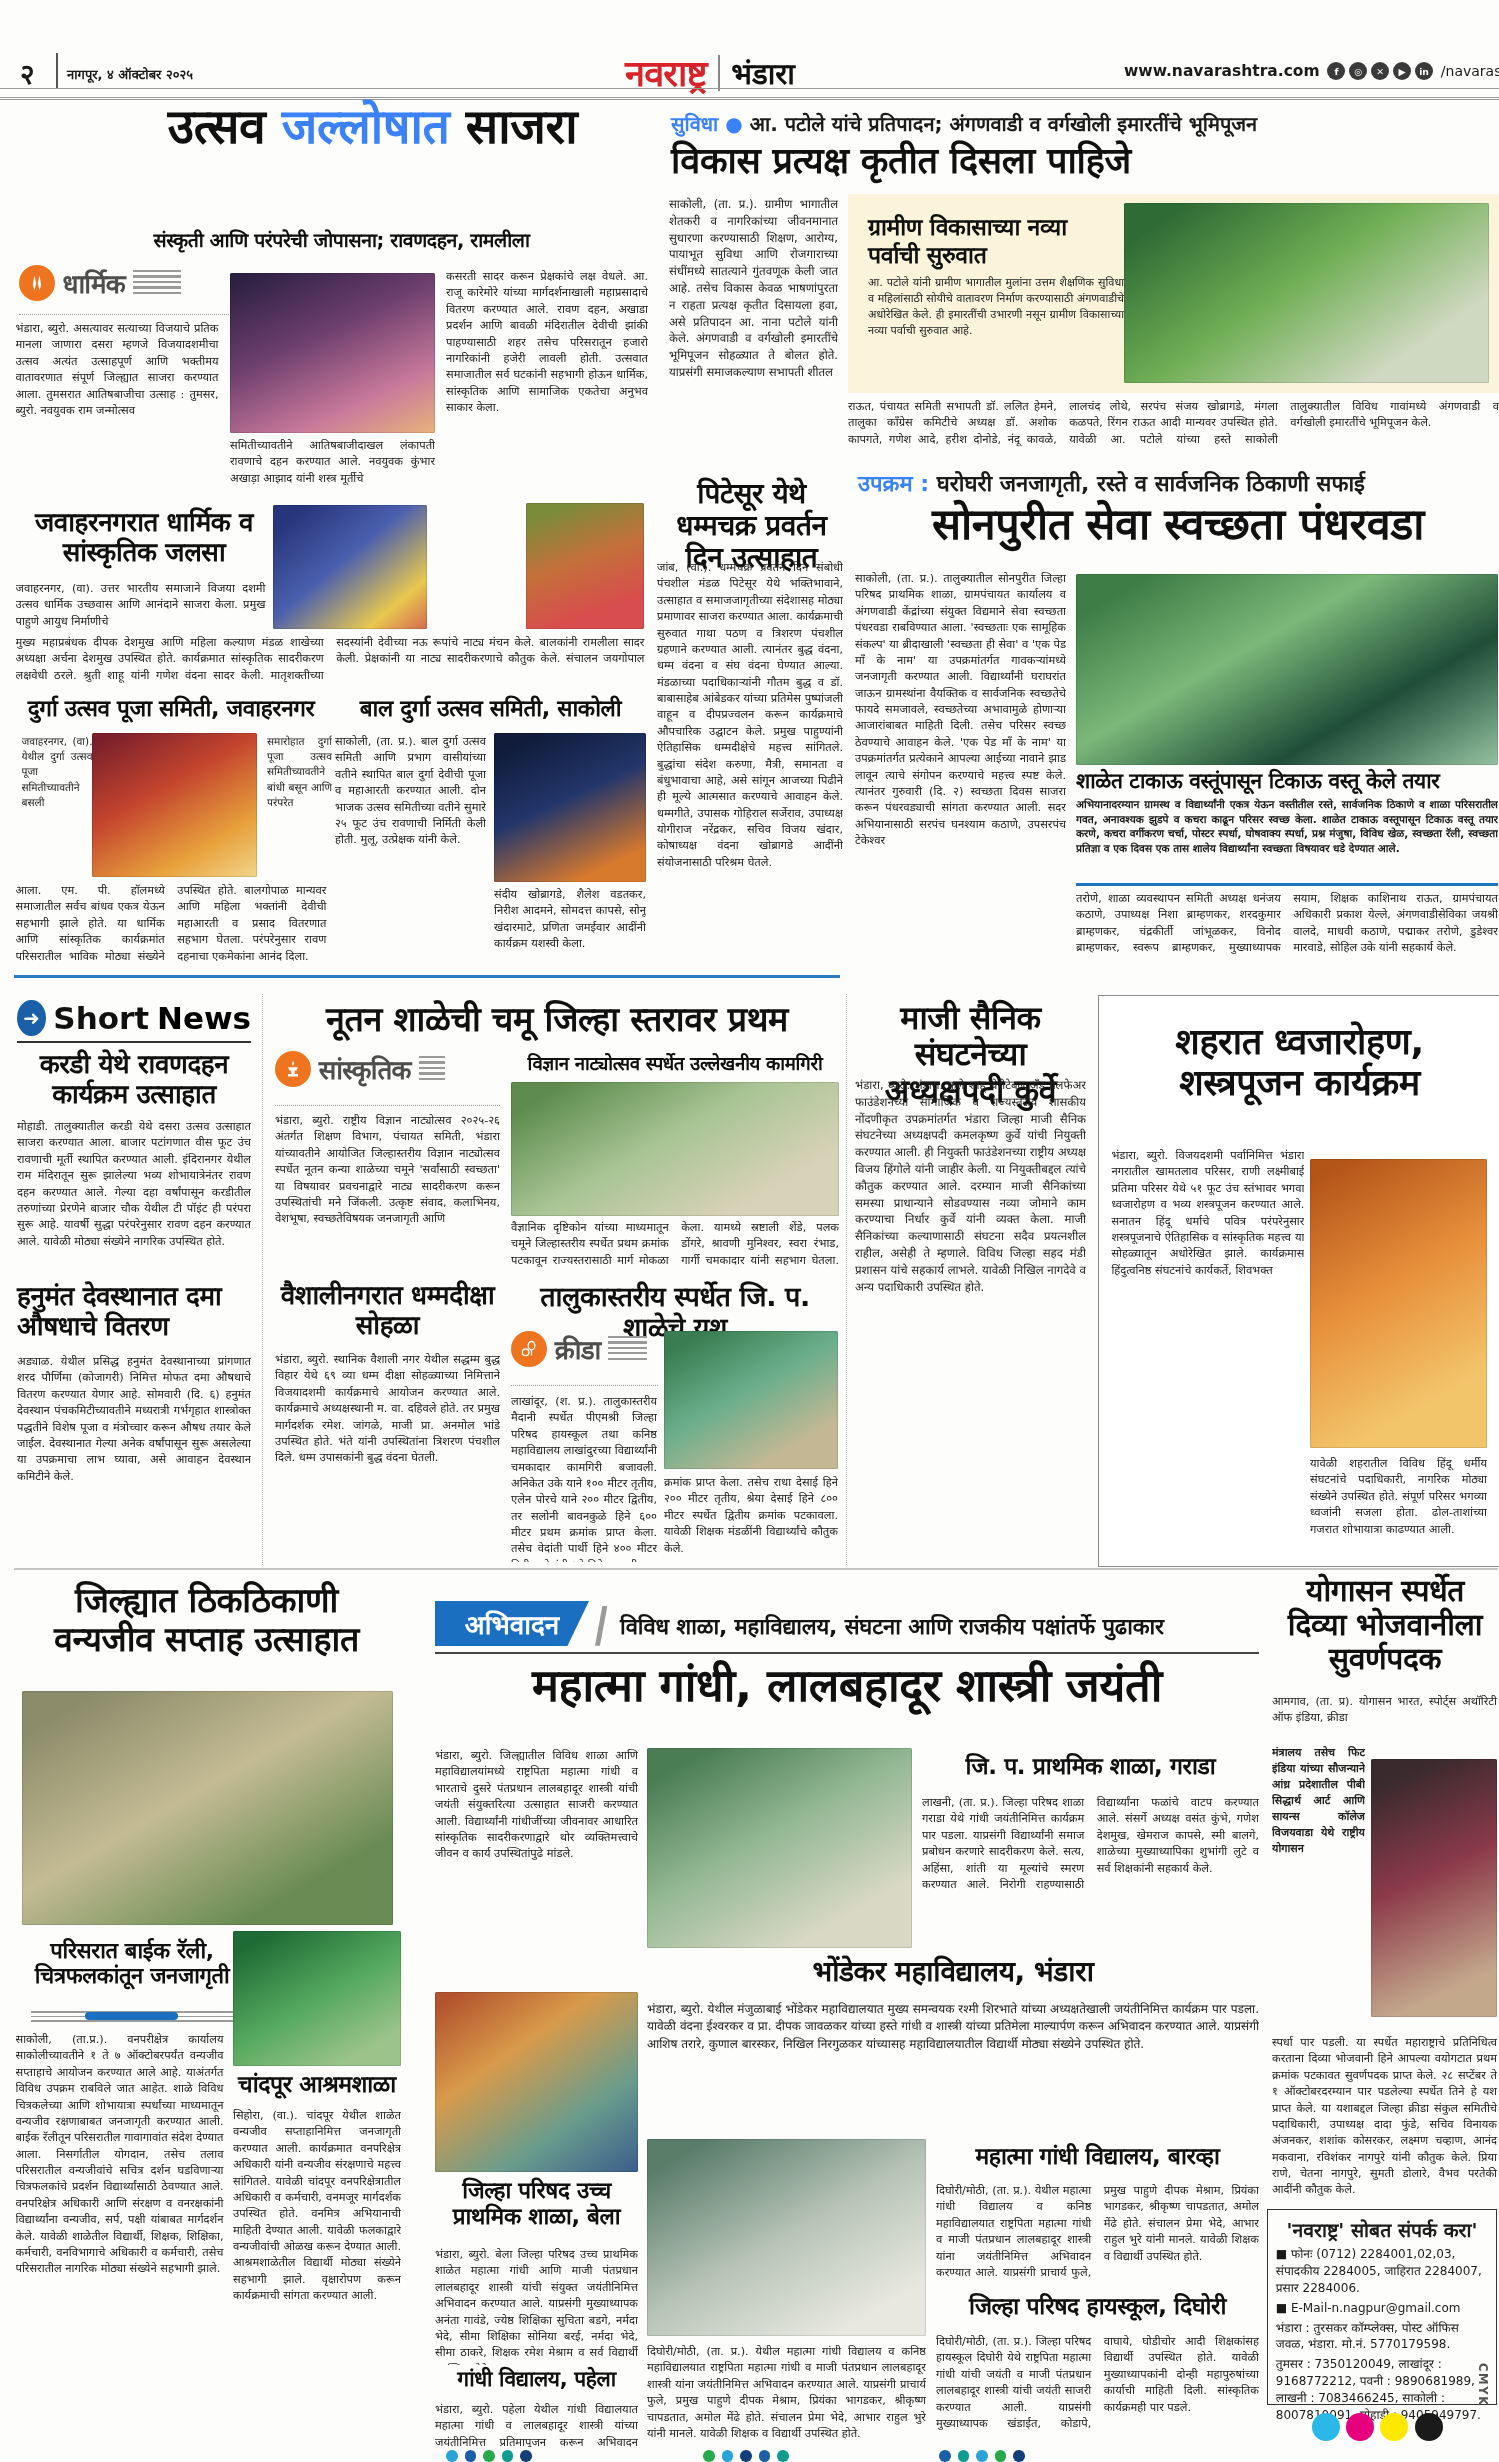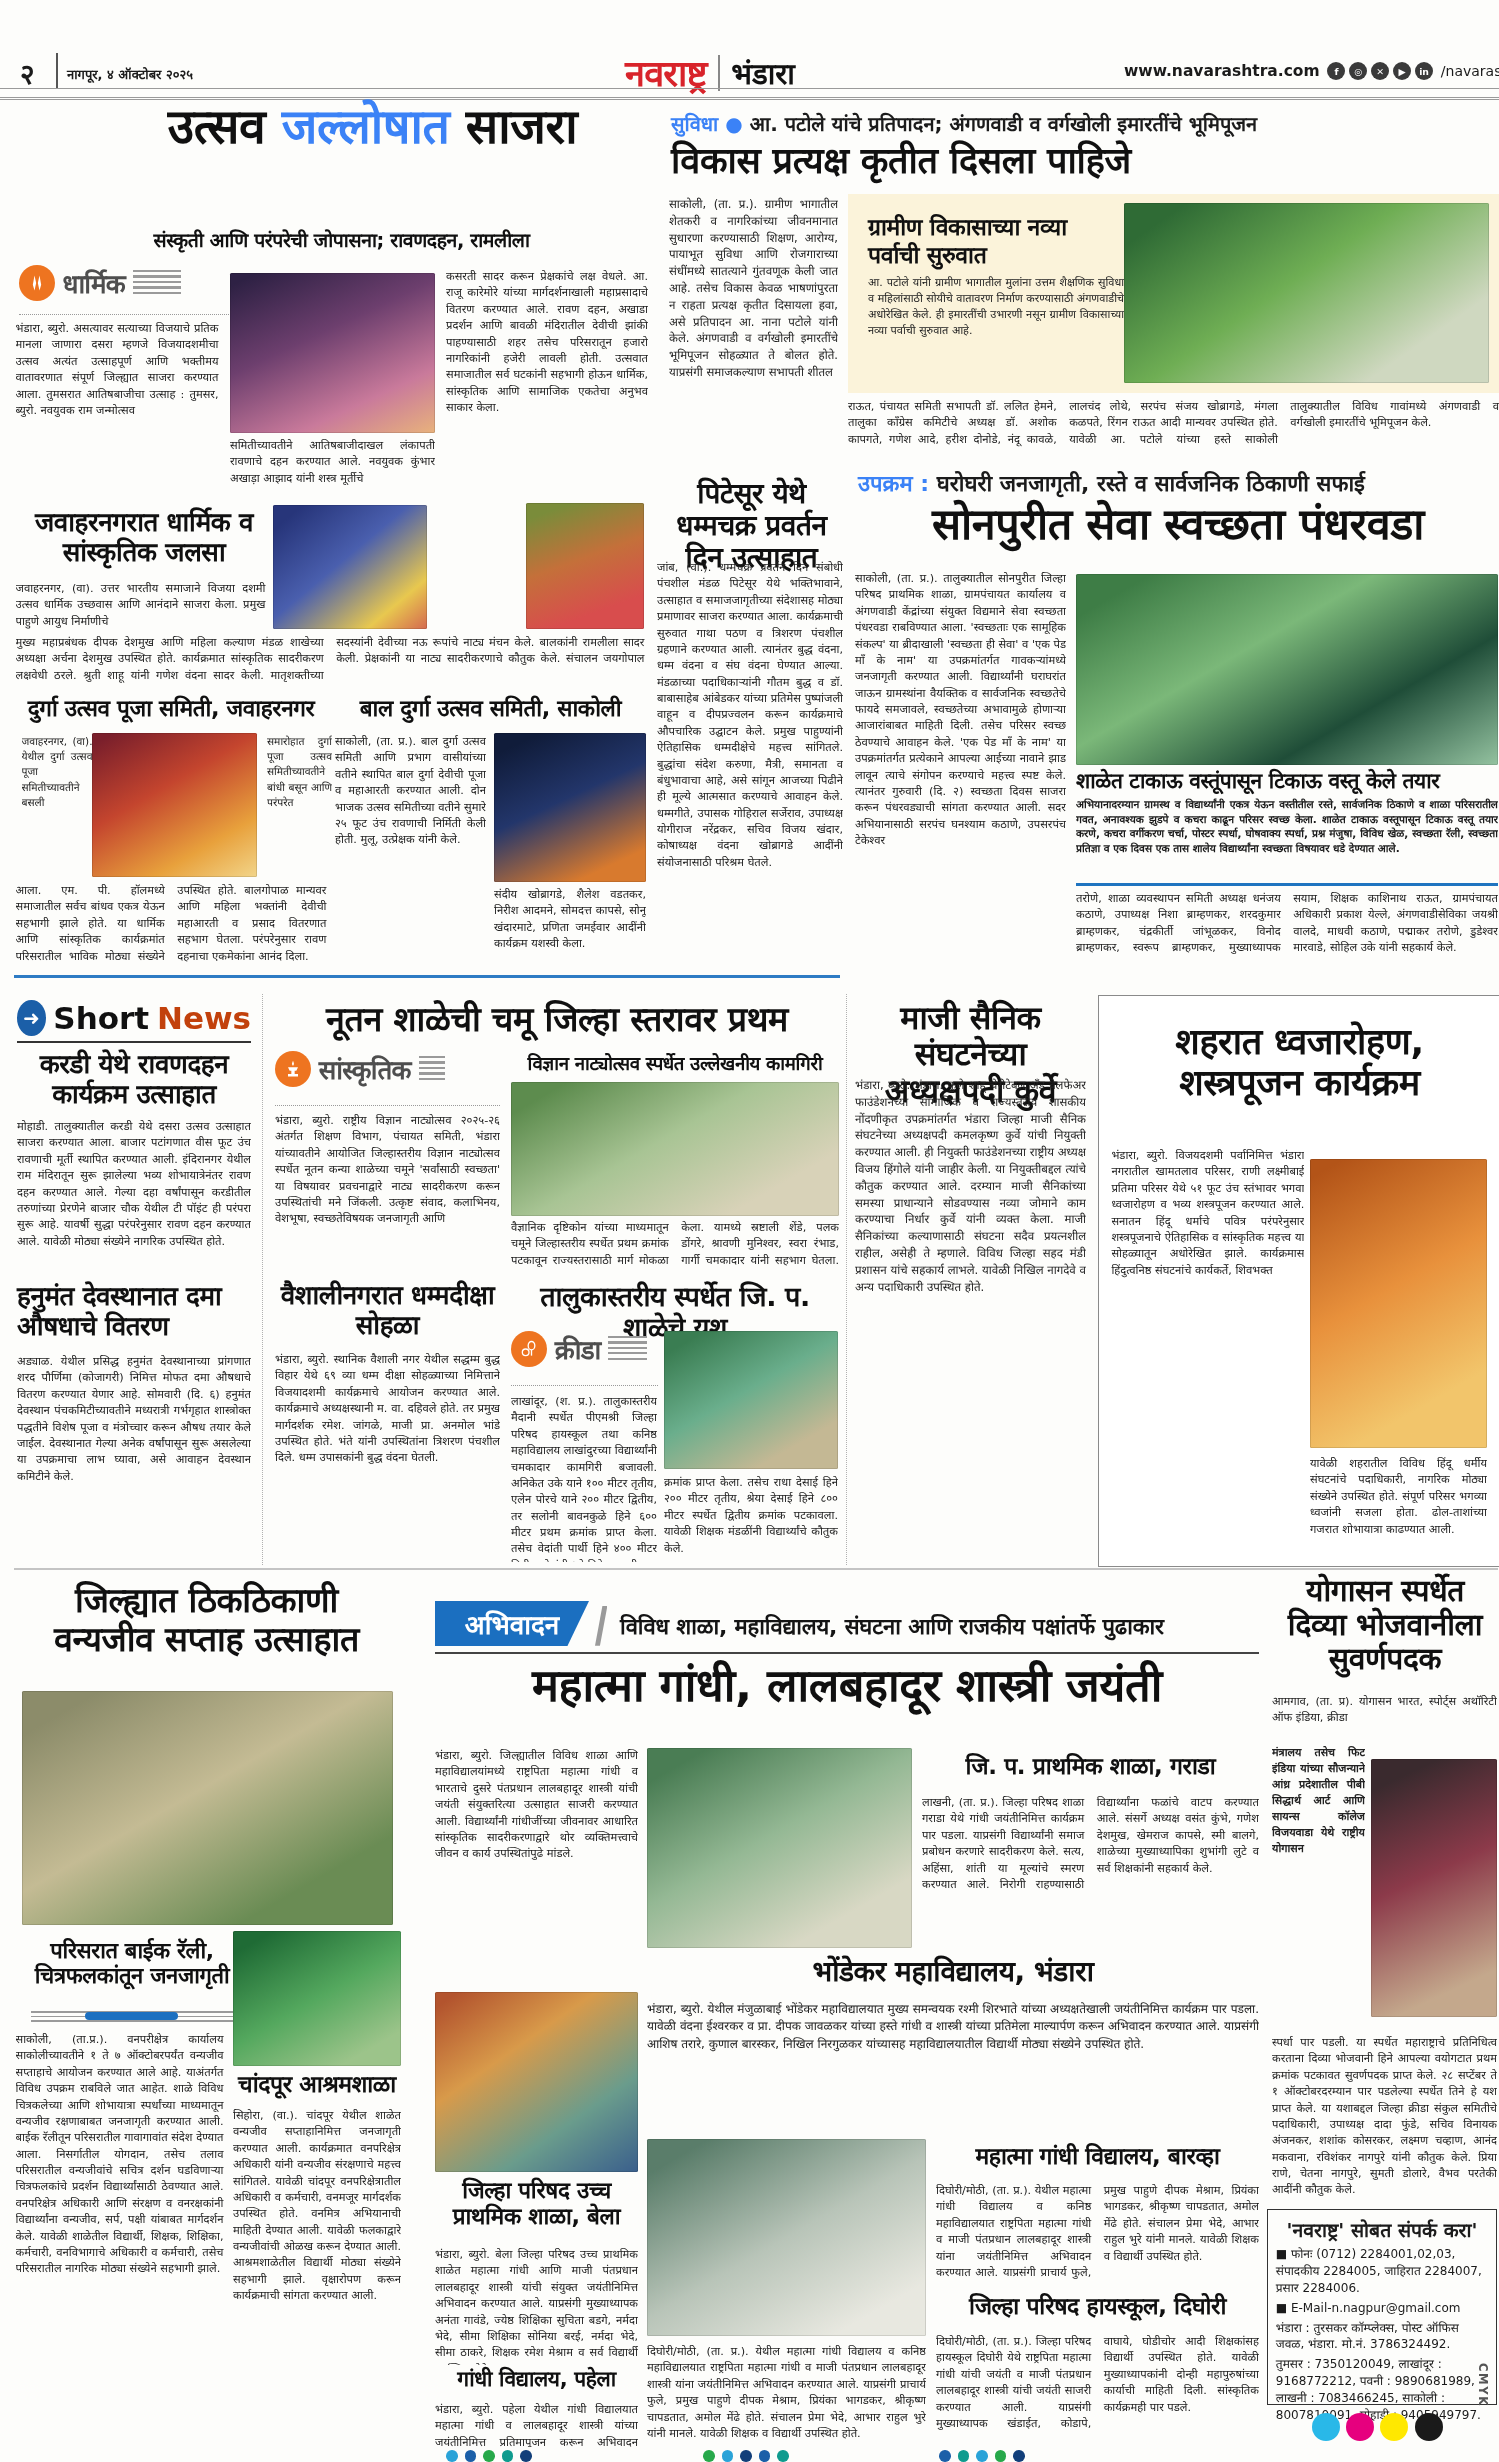--- a/index.html
+++ b/index.html
@@ -135,21 +135,21 @@
   <div class="abs hl ctr" style="left:335px;top:696px;width:311px;font-size:22.5px;">बाल दुर्गा उत्सव समिती, साकोली</div>
   <div class="abs bodytxt" style="left:335px;top:734px;width:151px;height:238px;">साकोली, (ता. प्र.). बाल दुर्गा उत्सव समिती आणि प्रभाग वासीयांच्या वतीने स्थापित बाल दुर्गा देवीची पूजा व महाआरती करण्यात आली. दोन भाजक उत्सव समितीच्या वतीने सुमारे २५ फूट उंच रावणाची निर्मिती केली होती. मुलू, उत्प्रेक्षक यांनी केले.</div>
   <div class="abs photo ph-fire" style="left:494px;top:733px;width:152px;height:149px;"></div>
   <div class="abs bodytxt" style="left:494px;top:887px;width:152px;height:85px;">संदीय खोब्रागडे, शैलेश वडतकर, निरीश आदमने, सोमदत्त कापसे, सोनू खंदारमाटे, प्रणिता जमईवार आदींनी कार्यक्रम यशस्वी केला.</div>
 
   <div class="abs" style="left:14px;top:975px;width:826px;height:3.1px;background:#2e7bc4;"></div>
 
   <div class="abs" style="left:17px;top:1000px;width:234px;border-bottom:2.3px solid #333;padding-bottom:4.7px;display:flex;align-items:center;gap:7.8px;">
     <span style="width:36px;height:36px;border-radius:50%;background:#1b5fa8;color:#fff;font-size:20px;display:flex;align-items:center;justify-content:center;">➜</span>
     <span style="font-size:31px;font-weight:bold;color:#111;">Short</span>
-    <span style="font-size:31px;font-weight:bold;color:#c2410c;">News</span>
+    <span style="font-size:31px;font-weight:bold;color:#000000;">News</span>
   </div>
   <div class="abs hl ctr" style="left:17px;top:1050px;width:234px;font-size:26px;">करडी येथे रावणदहन कार्यक्रम उत्साहात</div>
   <div class="abs bodytxt" style="left:17px;top:1119px;width:234px;height:157px;">मोहाडी. तालुक्यातील करडी येथे दसरा उत्सव उत्साहात साजरा करण्यात आला. बाजार पटांगणात वीस फूट उंच रावणाची मूर्ती स्थापित करण्यात आली. इंदिरानगर येथील राम मंदिरातून सुरू झालेल्या भव्य शोभायात्रेनंतर रावण दहन करण्यात आले. गेल्या दहा वर्षांपासून करडीतील तरुणांच्या प्रेरणेने बाजार चौक येथील टी पॉइंट ही परंपरा सुरू आहे. यावर्षी सुद्धा परंपरेनुसार रावण दहन करण्यात आले. यावेळी मोठ्या संख्येने नागरिक उपस्थित होते.</div>
   <div class="abs hl" style="left:17px;top:1282px;width:234px;font-size:26px;">हनुमंत देवस्थानात दमा औषधाचे वितरण</div>
   <div class="abs bodytxt" style="left:17px;top:1354px;width:234px;height:208px;">अड्याळ. येथील प्रसिद्ध हनुमंत देवस्थानाच्या प्रांगणात शरद पौर्णिमा (कोजागरी) निमित्त मोफत दमा औषधाचे वितरण करण्यात येणार आहे. सोमवारी (दि. ६) हनुमंत देवस्थान पंचकमिटीच्यावतीने मध्यरात्री गर्भगृहात शास्त्रोक्त पद्धतीने विशेष पूजा व मंत्रोच्चार करून औषध तयार केले जाईल. देवस्थानात गेल्या अनेक वर्षांपासून सुरू असलेल्या या उपक्रमाचा लाभ घ्यावा, असे आवाहन देवस्थान कमिटीने केले.</div>
   <div class="abs vdot" style="left:262px;top:994px;height:571px;"></div>
 
   <div class="abs hl ctr" style="left:275px;top:1000px;width:564px;font-size:34px;">नूतन शाळेची चमू जिल्हा स्तरावर प्रथम</div>
   <div class="abs badge" style="left:275px;top:1051px;">
     <span class="circ">
@@ -260,21 +260,21 @@
   </div>
   <div class="abs bodytxt" style="left:1272px;top:1694px;width:225px;height:48px;">आमगाव, (ता. प्र). योगासन भारत, स्पोर्ट्स अथॉरिटी ऑफ इंडिया, क्रीडा</div>
   <div class="abs bodytxt" style="left:1272px;top:1745px;width:93px;height:289px;font-size:11px;font-weight:bold;">मंत्रालय तसेच फिट इंडिया यांच्या सौजन्याने आंध्र प्रदेशातील पीबी सिद्धार्थ आर्ट आणि सायन्स कॉलेज विजयवाडा येथे राष्ट्रीय योगासन</div>
   <div class="abs photo ph-podium" style="left:1371px;top:1759px;width:126px;height:258px;"></div>
   <div class="abs bodytxt" style="left:1272px;top:2035px;width:225px;height:168px;">स्पर्धा पार पडली. या स्पर्धेत महाराष्ट्राचे प्रतिनिधित्व करताना दिव्या भोजवानी हिने आपल्या वयोगटात प्रथम क्रमांक पटकावत सुवर्णपदक प्राप्त केले. २८ सप्टेंबर ते १ ऑक्टोबरदरम्यान पार पडलेल्या स्पर्धेत तिने हे यश प्राप्त केले. या यशाबद्दल जिल्हा क्रीडा संकुल समितीचे पदाधिकारी, उपाध्यक्ष दादा फुंडे, सचिव विनायक अंजनकर, शशांक कोसरकर, लक्ष्मण चव्हाण, आनंद मकवाना, रविशंकर नागपुरे यांनी कौतुक केले. प्रिया राणे, चेतना नागपुरे, सुमती डोलारे, वैभव परतेकी आदींनी कौतुक केले.</div>
 
   <div class="abs contact" style="left:1267px;top:2209px;width:230px;height:196px;border:1.9px solid #333;padding:6.2px 7.8px;box-sizing:border-box;">
     <div class="ctr" style="font-size:19.4px;font-weight:bold;margin-bottom:3.1px;">'नवराष्ट्र' सोबत संपर्क करा'</div>
     <p>■ फोनः (0712) 2284001,02,03, संपादकीय 2284005, जाहिरात 2284007, प्रसार 2284006.</p>
     <p>■ E-Mail-n.nagpur@gmail.com</p>
-    <p>भंडारा : तुरसकर कॉम्प्लेक्स, पोस्ट ऑफिस जवळ, भंडारा. मो.नं. 3786324492.</p>
+    <p>भंडारा : तुरसकर कॉम्प्लेक्स, पोस्ट ऑफिस जवळ, भंडारा. मो.नं. 5770179598.</p>
     <p>तुमसर : 7350120049, लाखांदूर : 9168772212, पवनी : 9890681989, लाखनी : 7083466245, साकोली : 8007810091, मोहाडी : 9405949797.</p>
   </div>
 
   <div class="abs" style="left:1312px;top:2413px;display:flex;gap:6.2px;">
     <span style="width:28px;height:28px;border-radius:50%;background:#29b8e8;display:block;"></span>
     <span style="width:28px;height:28px;border-radius:50%;background:#e6007e;display:block;"></span>
     <span style="width:28px;height:28px;border-radius:50%;background:#ffe800;display:block;"></span>
     <span style="width:28px;height:28px;border-radius:50%;background:#1a1a1a;display:block;"></span>
   </div>
   <div class="abs" style="left:1476px;top:2363px;font-size:11.6px;font-weight:bold;color:#555;writing-mode:vertical-rl;letter-spacing:1.6px;">CMYK</div>

